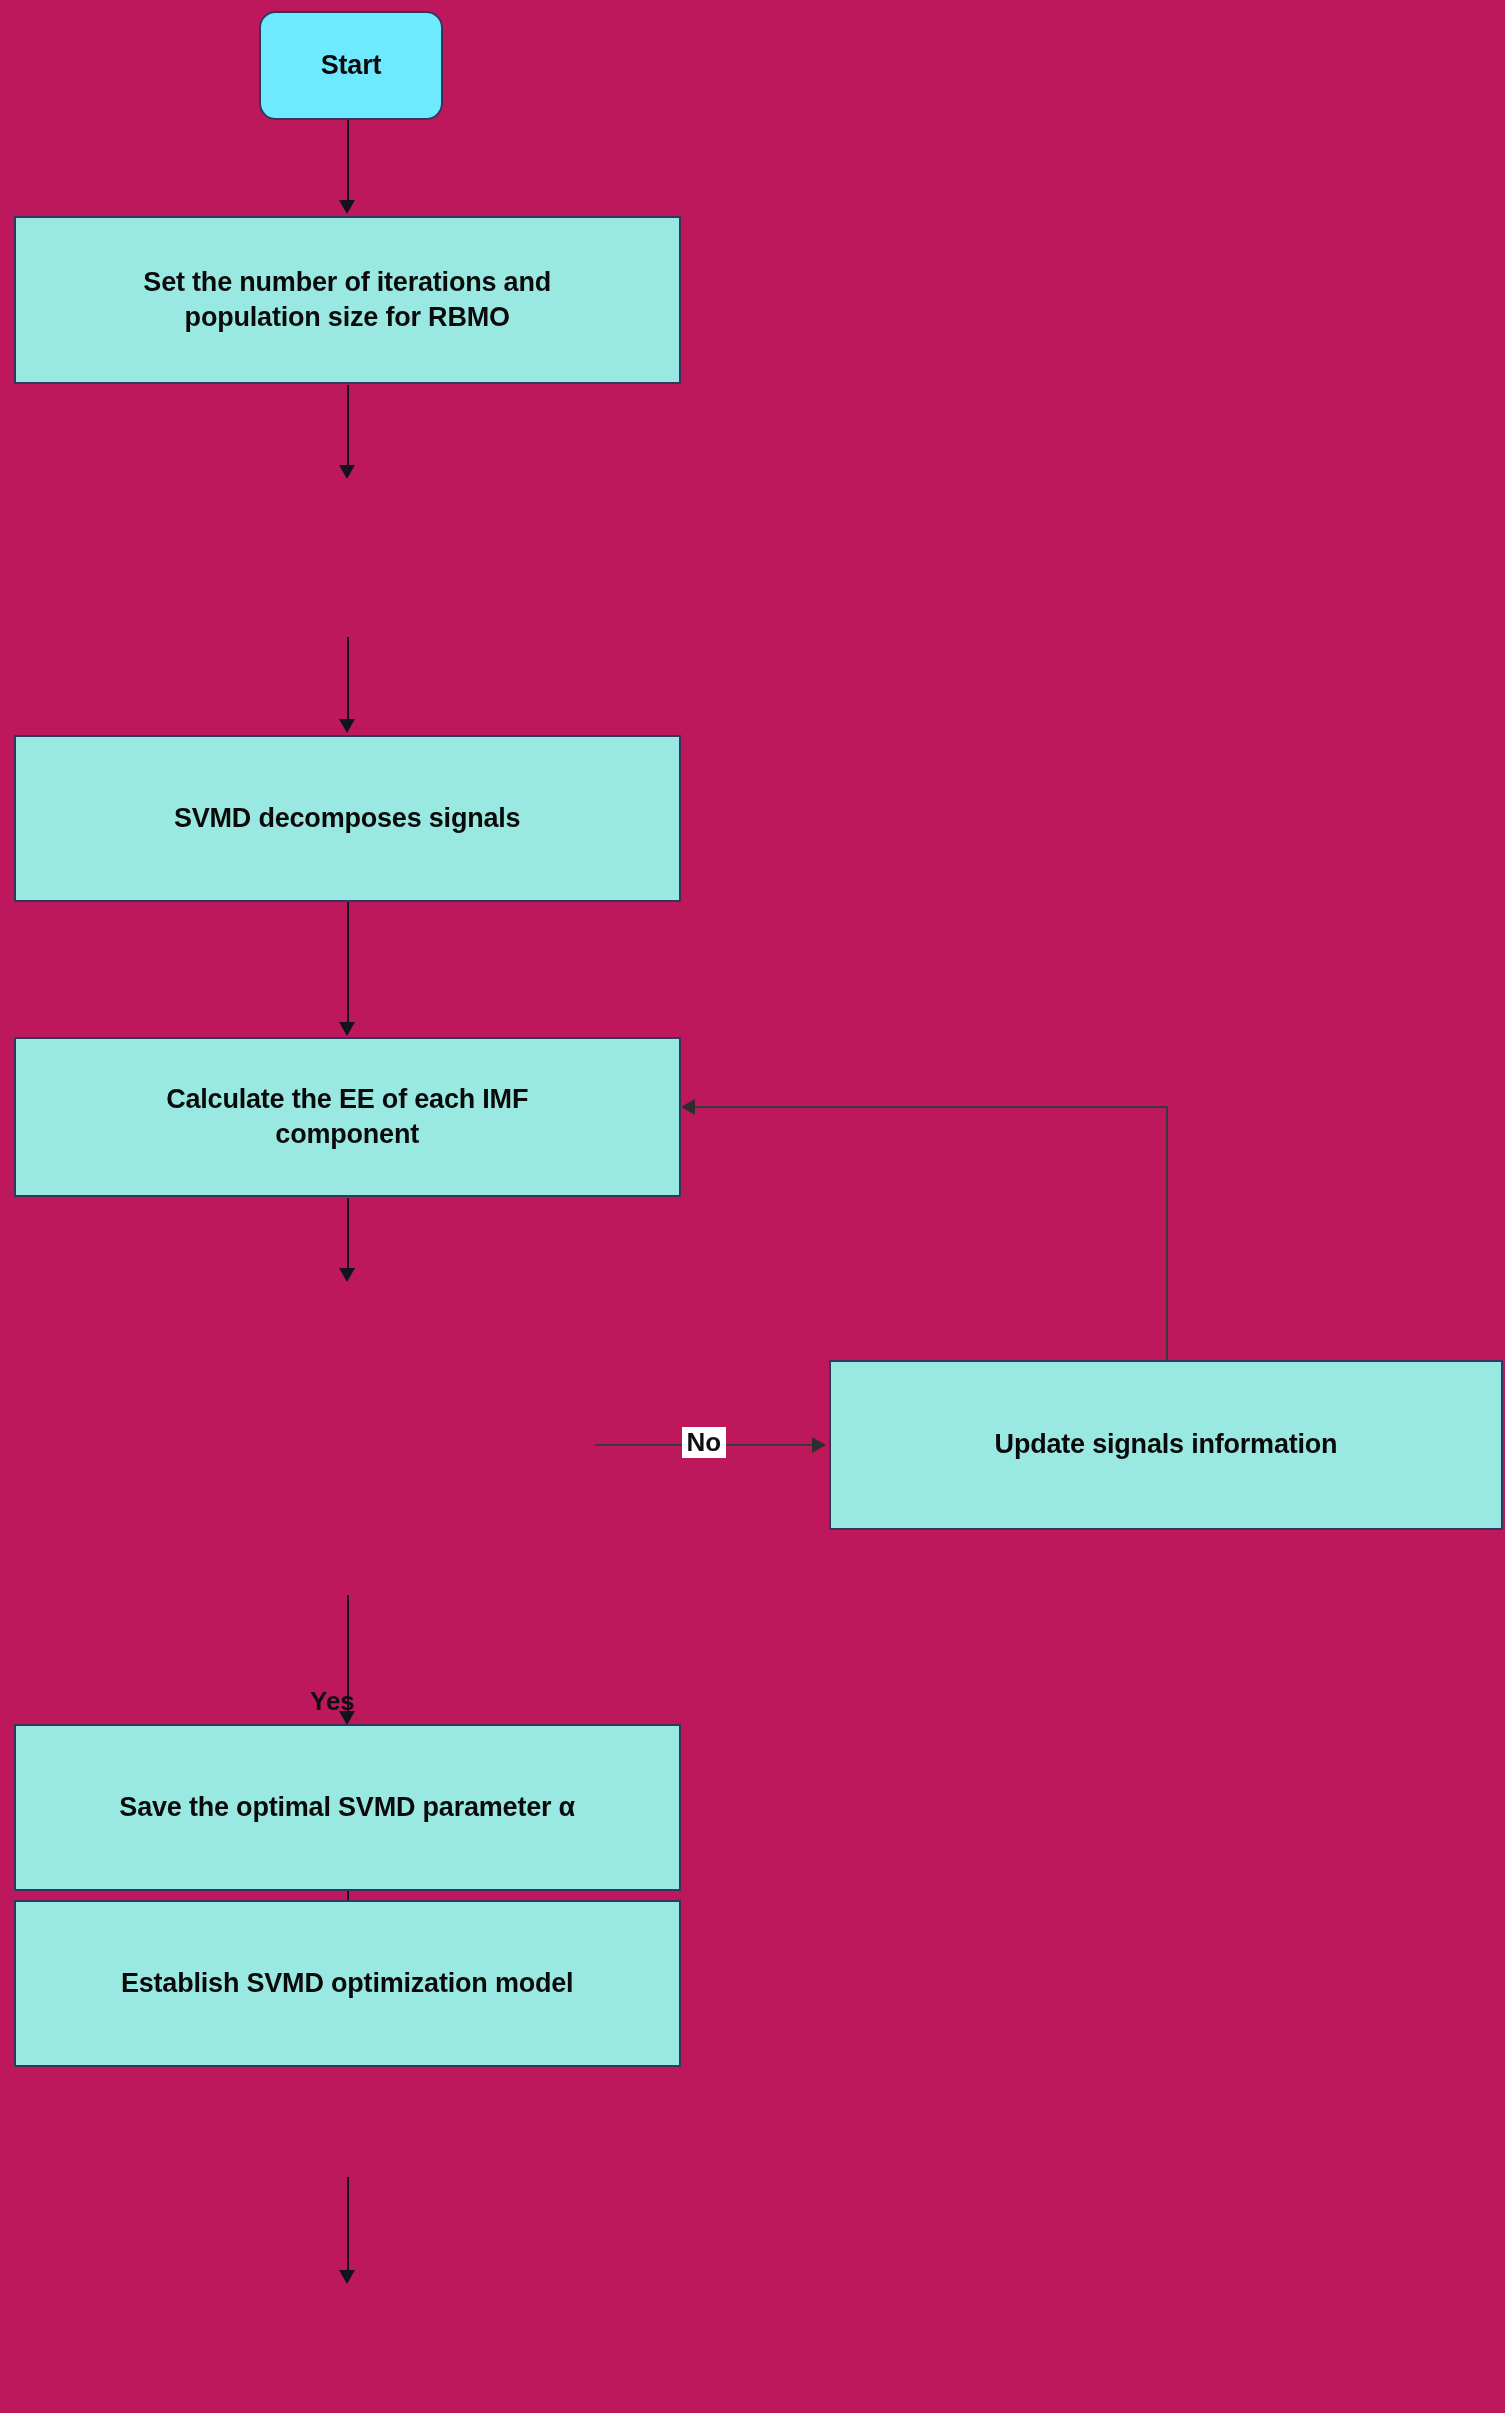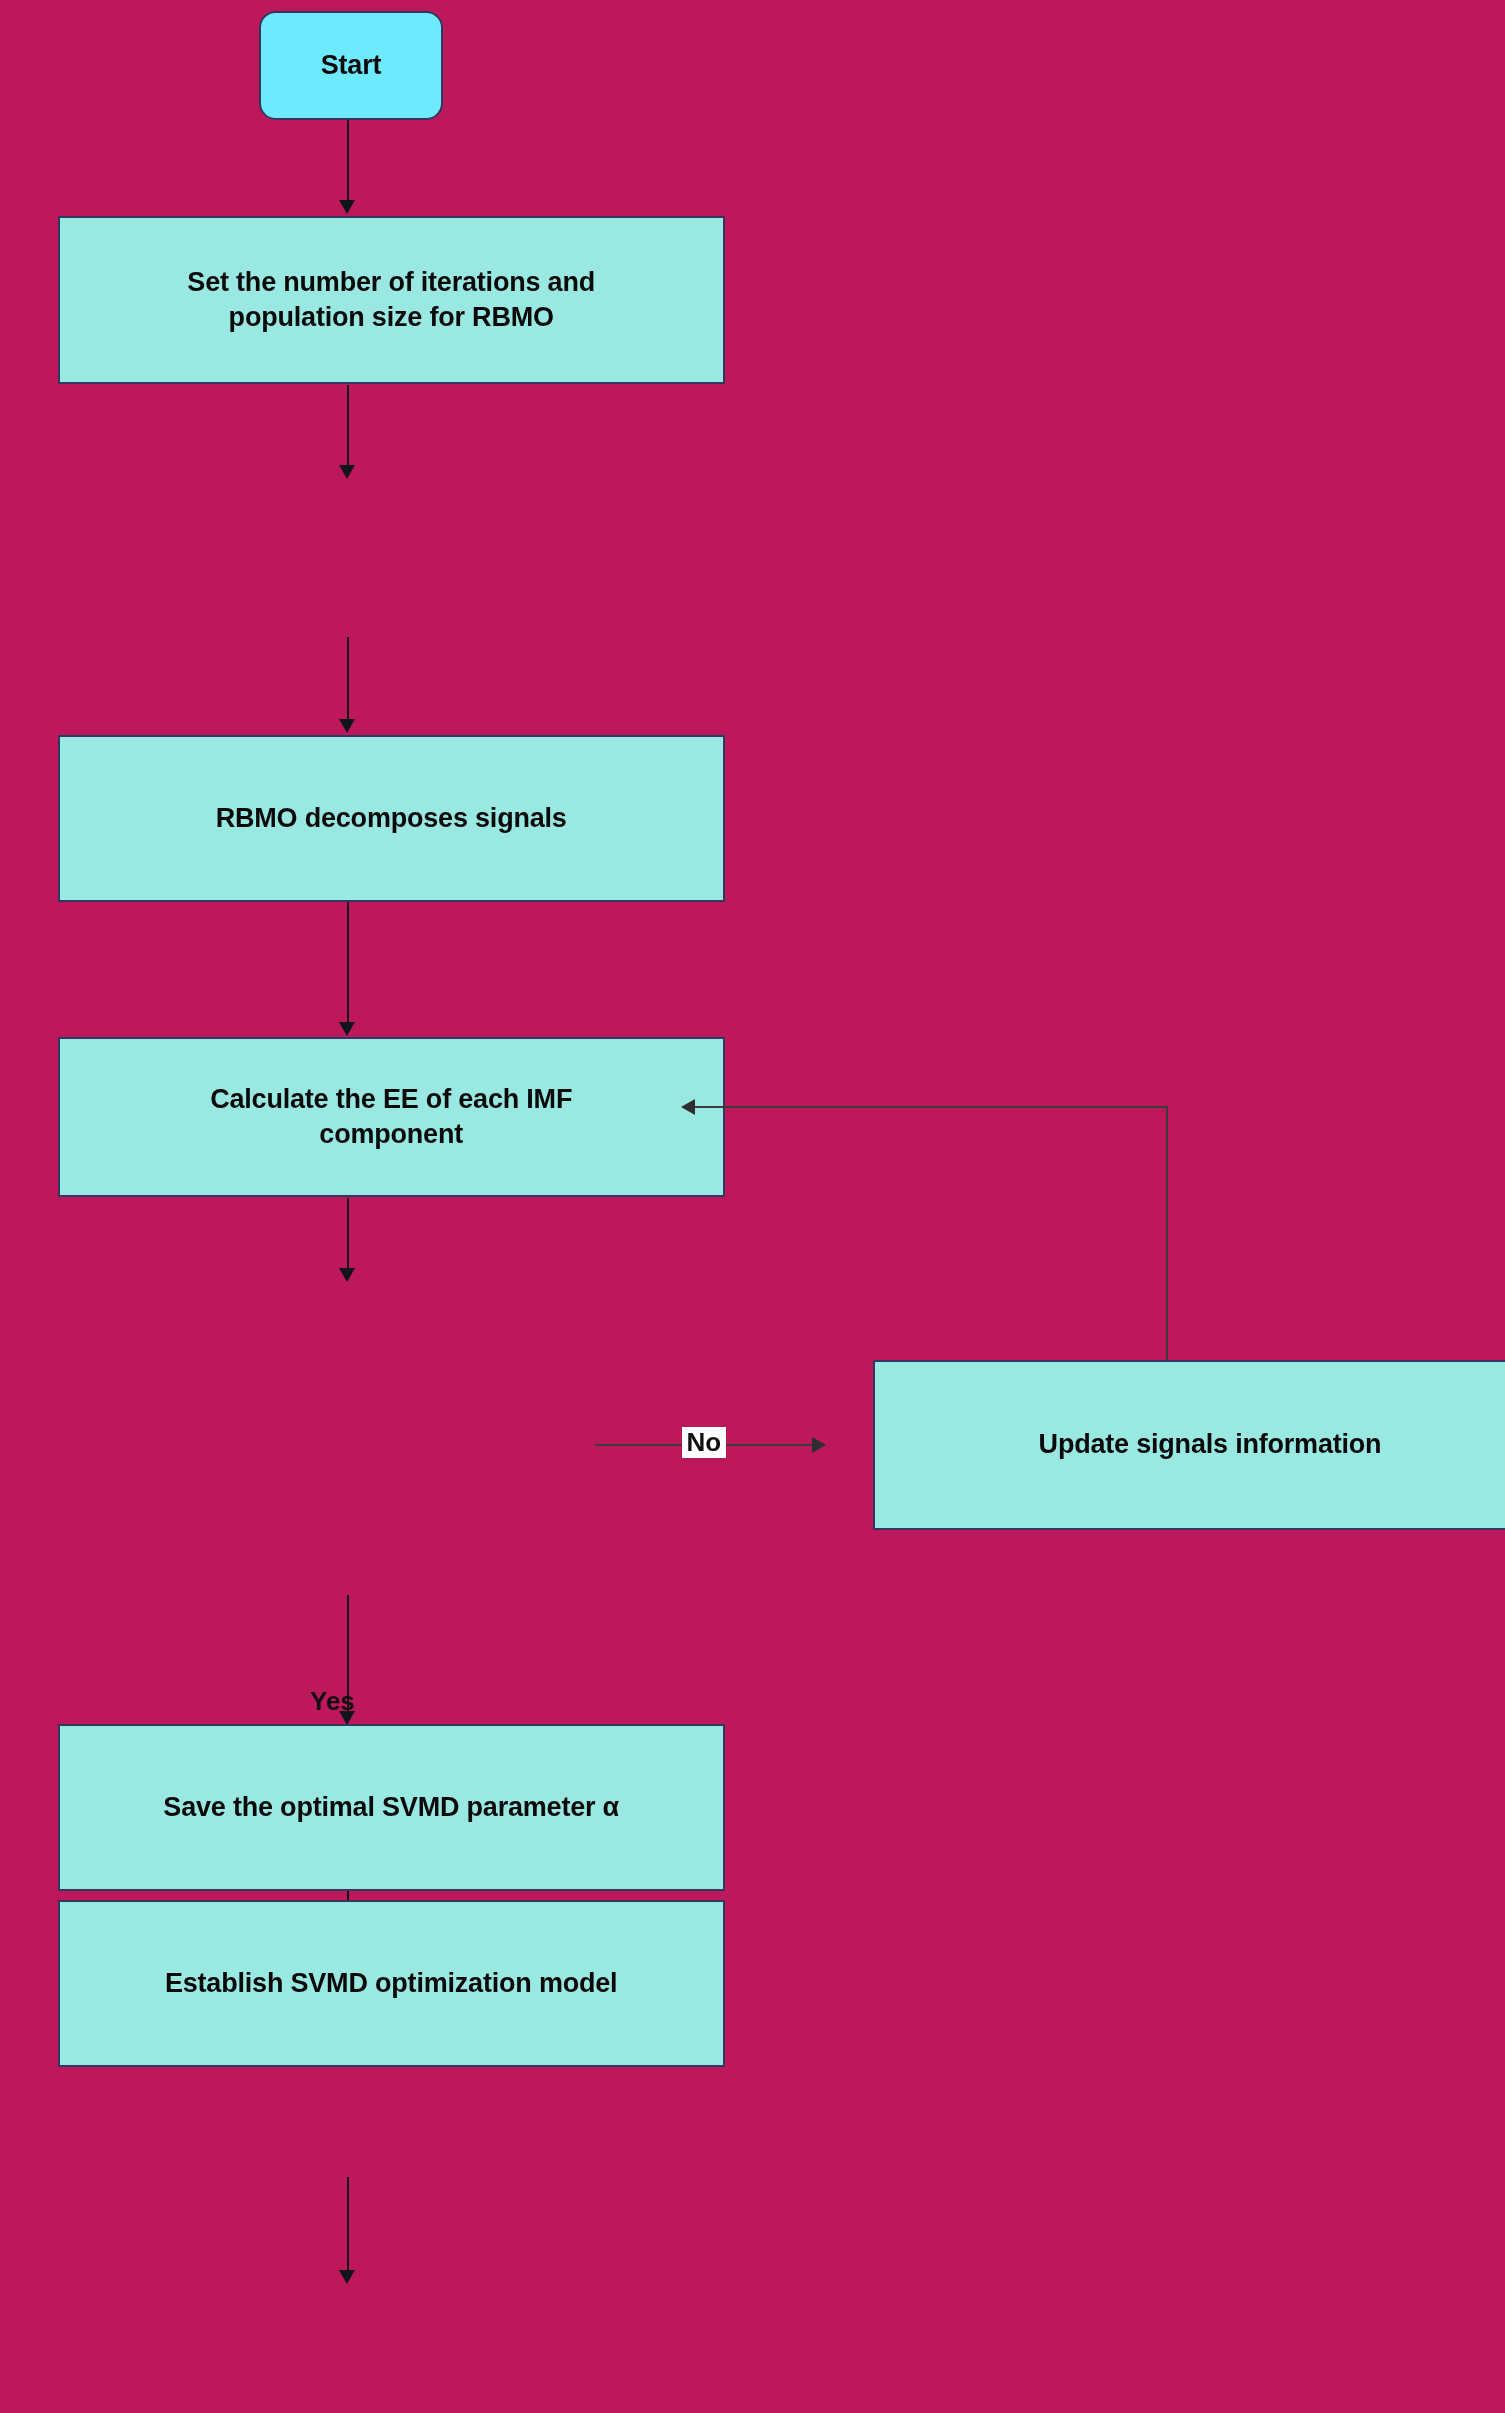--- a/index.html
+++ b/index.html
@@ -44,21 +44,20 @@
 
   
   .process {
     position: absolute;
     box-sizing: border-box;
     background: #9AE8E2;
     border: 2.3px solid #33375E;
     display: flex;
     align-items: center;
     justify-content: center;
-    margin-left: 44px;
   }
   .process .node-label { font-size: 27px; padding: 0 10.6px; }
 
   
   .decision {
     position: absolute;
   }
   .decision .diamond-shape {
     position: absolute;
     inset: 0;
@@ -140,21 +139,21 @@
   </div>
 
   <div class="vline" style="left:347px; top:385px; height:82px;"></div>
   <div class="arrow-down" style="left:339px; top:465px;"></div>
 
 
   <div class="vline" style="left:347px; top:637px; height:84px;"></div>
   <div class="arrow-down" style="left:339px; top:719px;"></div>
 
   <div class="process" style="left:13.7px; top:735px; width:667px; height:167px;">
-    <div class="node-label">RBMO decomposes signals</div>
+    <div class="node-label">SVMD decomposes signals</div>
   </div>
 
   <div class="vline" style="left:347px; top:902px; height:121px;"></div>
   <div class="arrow-down" style="left:339px; top:1022px;"></div>
 
   <div class="process" style="left:13.7px; top:1037px; width:667px; height:160px;">
     <div class="node-label">Calculate the EE of each IMF
 component</div>
   </div>
 

